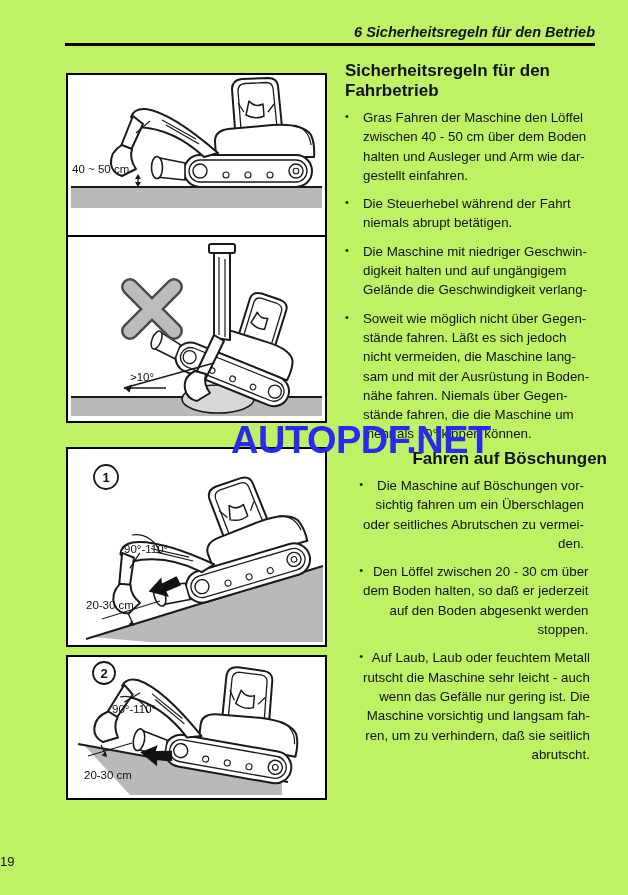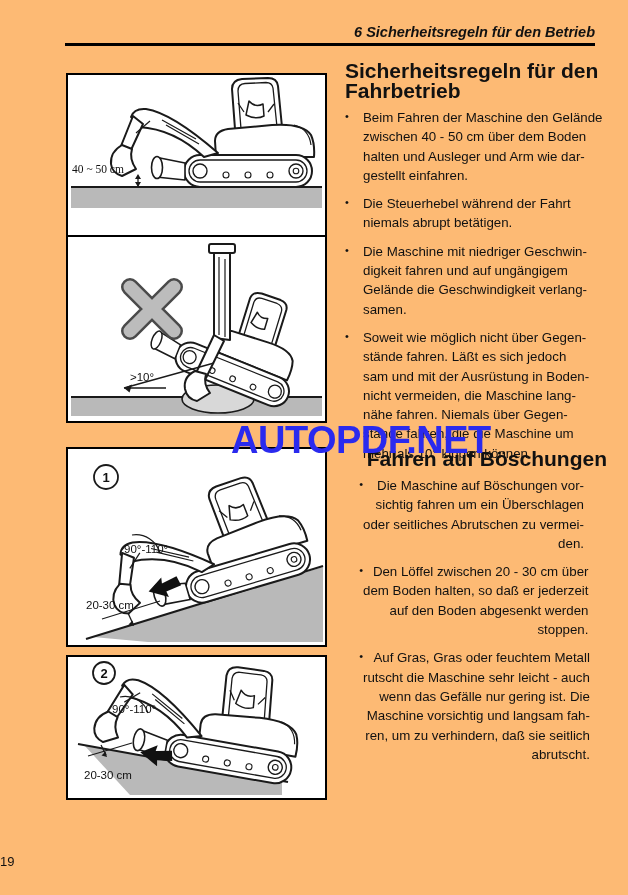--- a/index.html
+++ b/index.html
@@ -1,33 +1,33 @@
 <!DOCTYPE html>
 <html><head>
 <meta charset="utf-8">
 <style>
   html,body{margin:0;padding:0;background:#888;}
-  .page{position:relative;width:628px;height:895px;background:#fdba74;overflow:hidden;
+  .page{position:relative;width:628px;height:895px;background:#bef264;overflow:hidden;
         font-family:"Liberation Sans",sans-serif;color:#111;}
   
   .hdr{position:absolute;top:24px;right:33px;font-size:14.5px;font-weight:bold;
        font-style:italic;white-space:nowrap;}
   .hdr-rule{position:absolute;left:65px;right:33px;top:43px;height:2.5px;background:#000;}
   
   .figbox{position:absolute;left:66px;width:261px;border:2px solid #000;background:#fff;box-sizing:border-box;}
   .figbox svg{display:block;}
-  #fig1{top:73px;height:172px;font-family:Liberation Serif, serif;}
+  #fig1{top:73px;height:172px;}
   #fig2{top:235px;height:188px;}
   #fig3{top:447px;height:200px;}
   #fig4{top:655px;height:145px;}
   
   .col{position:absolute;left:345px;width:262px;}
   #sec1{top:61px;}
   #sec2{top:449px;text-align:right;}
-  .sec-h{font-size:21px;font-weight:bold;line-height:20px;margin:0 0 7px 0;}
+  .sec-h{font-size:17px;font-weight:bold;line-height:20px;margin:0 0 7px 0;}
   .bullet{display:flex;margin:0 0 9px 0;}
   .bullet .mk{flex:0 0 18px;font-size:11px;padding-top:2px;}
   .bullet .bt{font-size:13.3px;line-height:19.3px;}
   .bullet .bt div{white-space:nowrap;}
   
   .wm{position:absolute;left:191px;top:421px;font-size:38px;font-weight:bold;
       letter-spacing:-0.5px;line-height:1;z-index:10;white-space:nowrap;}
   
   .ftr{position:absolute;left:0;width:100%;top:854px;text-align:left;font-size:13px;}
   
@@ -173,49 +173,48 @@
       </g>
     </svg>
   </div>
 
   <div class="col" id="sec1">
     <h2 class="sec-h">Sicherheitsregeln für den Fahrbetrieb</h2>
     <div>
         <div class="bullet">
           <span class="mk">•</span>
           <div class="bt">
-            <div>Beim Fahren der Maschine den Gelände</div>
+            <div>Gras Fahren der Maschine den Löffel</div>
             <div>zwischen 40 - 50 cm über dem Boden</div>
             <div>halten und Ausleger und Arm wie dar-</div>
             <div>gestellt einfahren.</div>
           </div>
         </div>
         <div class="bullet">
           <span class="mk">•</span>
           <div class="bt">
             <div>Die Steuerhebel während der Fahrt</div>
             <div>niemals abrupt betätigen.</div>
           </div>
         </div>
         <div class="bullet">
           <span class="mk">•</span>
           <div class="bt">
             <div>Die Maschine mit niedriger Geschwin-</div>
-            <div>digkeit fahren und auf ungängigem</div>
+            <div>digkeit halten und auf ungängigem</div>
             <div>Gelände die Geschwindigkeit verlang-</div>
-            <div>samen.</div>
           </div>
         </div>
         <div class="bullet">
           <span class="mk">•</span>
           <div class="bt">
             <div>Soweit wie möglich nicht über Gegen-</div>
             <div>stände fahren. Läßt es sich jedoch</div>
+            <div>nicht vermeiden, die Maschine lang-</div>
             <div>sam und mit der Ausrüstung in Boden-</div>
-            <div>nicht vermeiden, die Maschine lang-</div>
             <div>nähe fahren. Niemals über Gegen-</div>
             <div>stände fahren, die die Maschine um</div>
             <div>mehr als 10° kippen können.</div>
           </div>
         </div>
       </div>
   </div>
 
   <div class="col" id="sec2">
     <h2 class="sec-h">Fahren auf Böschungen</h2>
@@ -234,21 +233,21 @@
           <div class="bt">
             <div>Den Löffel zwischen 20 - 30 cm über</div>
             <div>dem Boden halten, so daß er jederzeit</div>
             <div>auf den Boden abgesenkt werden</div>
             <div>stoppen.</div>
           </div>
         </div>
         <div class="bullet">
           <span class="mk">•</span>
           <div class="bt">
-            <div>Auf Gras, Gras oder feuchtem Metall</div>
+            <div>Auf Laub, Laub oder feuchtem Metall</div>
             <div>rutscht die Maschine sehr leicht - auch</div>
             <div>wenn das Gefälle nur gering ist. Die</div>
             <div>Maschine vorsichtig und langsam fah-</div>
             <div>ren, um zu verhindern, daß sie seitlich</div>
             <div>abrutscht.</div>
           </div>
         </div>
       </div>
   </div>
 

